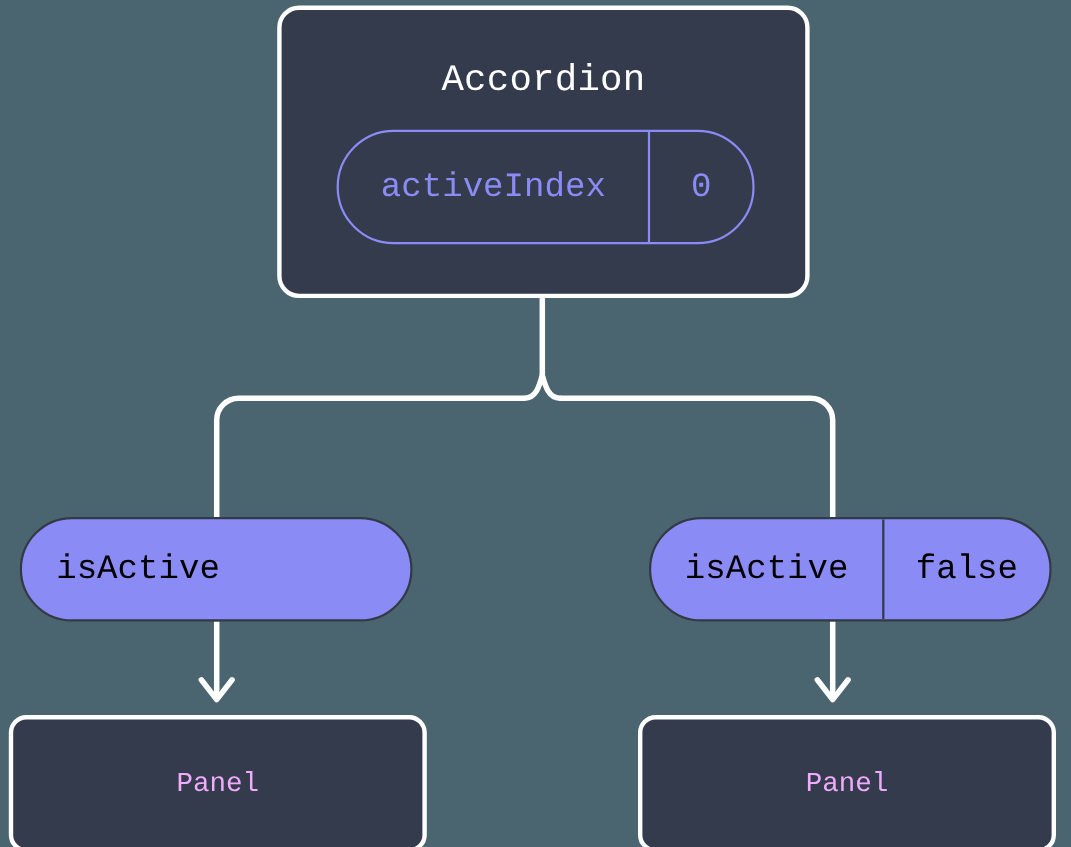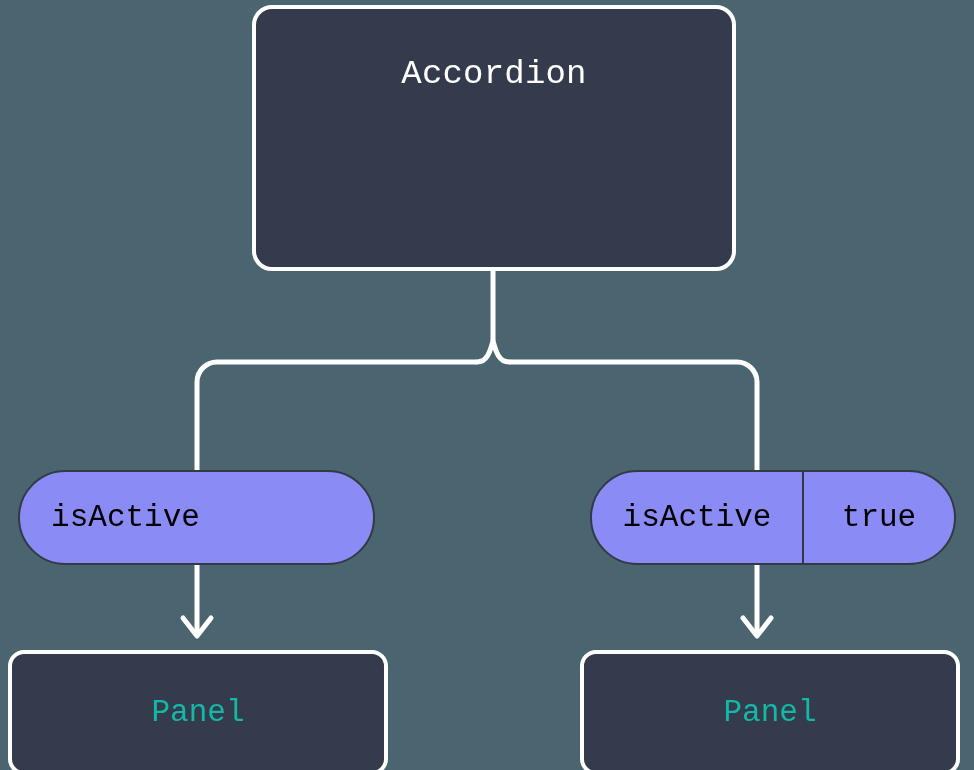--- a/index.html
+++ b/index.html
@@ -133,22 +133,22 @@
   
   .panel-box {
     width: 380px;
     height: 125px;
     top: 650px;
     border-radius: 16px;
   }
   #panel-left  { left: 8px; }
   #panel-right { left: 580px; }
   .panel-label {
-    color: #14b8a6;
-    font-size: 31px;
+    color: #f0abfc;
+    font-size: 25px;
     font-weight: 400;
     line-height: 1;
   }
 </style>
 </head>
 <body>
 
 <div id="stage">
 
   <svg id="connectors" viewBox="0 0 974 770">
@@ -165,31 +165,35 @@
     <path d="M 183 618 L 197 636 L 211 618" fill="none" stroke="#ffffff" stroke-width="5" stroke-linecap="round" stroke-linejoin="round"></path>
 
     <path d="M 757 565 L 757 635" fill="none" stroke="#ffffff" stroke-width="5" stroke-linecap="butt"></path>
     <path d="M 743 618 L 757 636 L 771 618" fill="none" stroke="#ffffff" stroke-width="5" stroke-linecap="round" stroke-linejoin="round"></path>
   </svg>
 
   <div id="root-card" class="node-box">
     <div id="root-title">Accordion</div>
   </div>
 
+  <div id="state-pill" class="pill">
+    <div class="pill-key">activeIndex</div>
+    <div class="pill-val">0</div>
+  </div>
 
   <div id="pill-left" class="pill prop-pill">
     <div class="pill-key">isActive</div>
   </div>
 
   <div id="panel-left" class="node-box panel-box">
     <div class="panel-label">Panel</div>
   </div>
 
   <div id="pill-right" class="pill prop-pill">
     <div class="pill-key">isActive</div>
-    <div class="pill-val">true</div>
+    <div class="pill-val">false</div>
   </div>
 
   <div id="panel-right" class="node-box panel-box">
     <div class="panel-label">Panel</div>
   </div>
 
 </div>
 
 </body></html>

